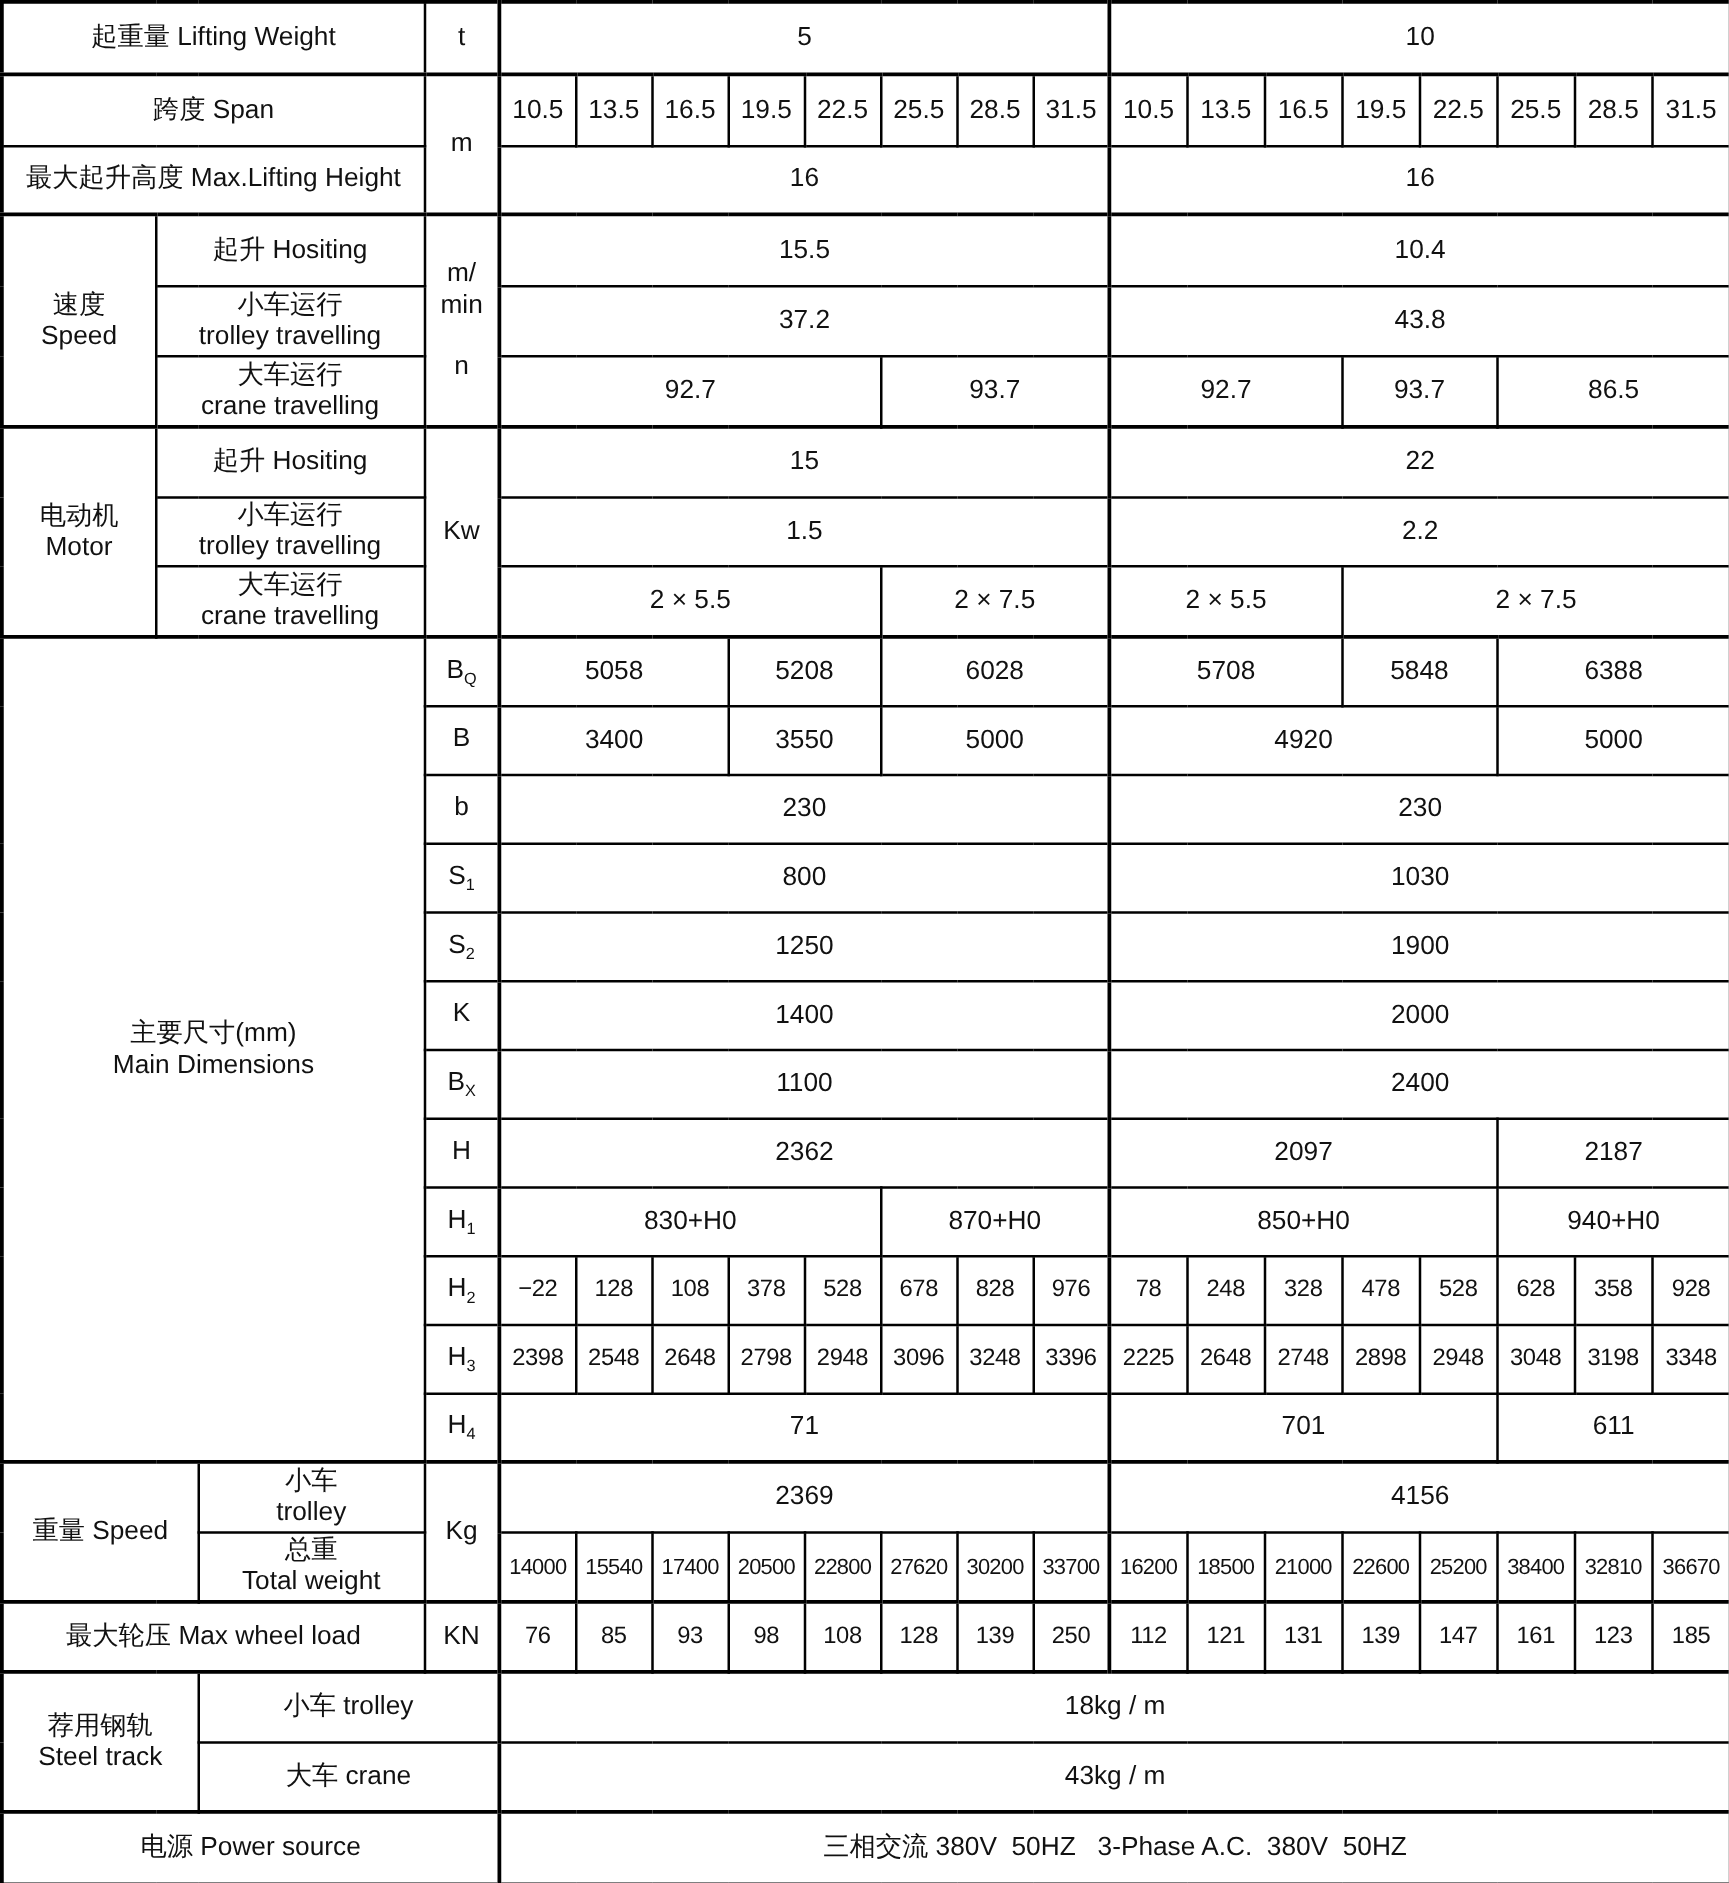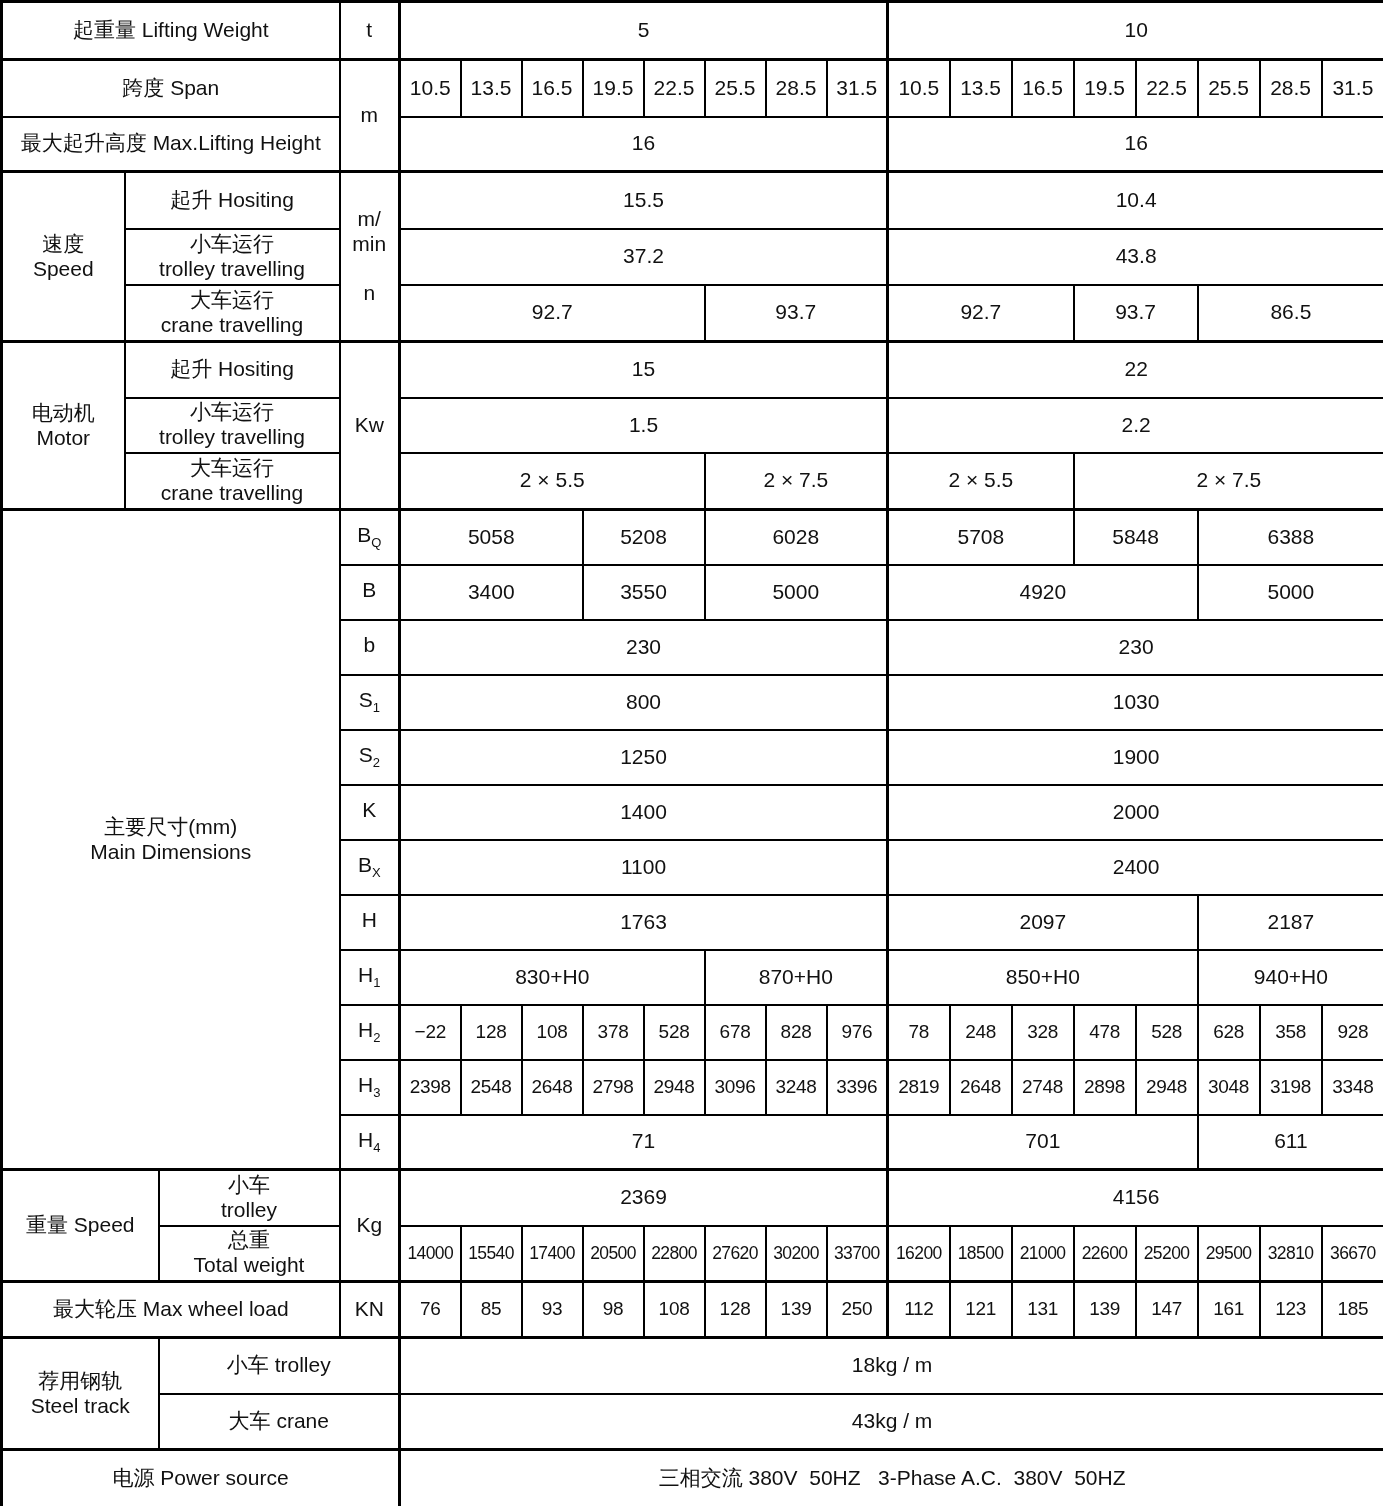--- a/index.html
+++ b/index.html
@@ -192,21 +192,21 @@
   </tr>
 
   <tr style="height:55px">
     <td><span>B</span><sub>X</sub></td>
     <td colspan="8" class="ds">1100</td>
     <td colspan="8" class="hf">2400</td>
   </tr>
 
   <tr style="height:55px">
     <td><span>H</span><sub></sub></td>
-    <td colspan="8" class="ds">1763</td>
+    <td colspan="8" class="ds">2362</td>
     <td colspan="5" class="hf">2097</td>
     <td colspan="3">2187</td>
   </tr>
 
   <tr style="height:55px">
     <td><span>H</span><sub>1</sub></td>
     <td colspan="5" class="ds">830+H0</td>
     <td colspan="3">870+H0</td>
     <td colspan="5" class="hf">850+H0</td>
     <td colspan="3">940+H0</td>
@@ -235,21 +235,21 @@
   <tr style="height:55px">
     <td><span>H</span><sub>3</sub></td>
     <td class="n16 ds">2398</td>
     <td class="n16">2548</td>
     <td class="n16">2648</td>
     <td class="n16">2798</td>
     <td class="n16">2948</td>
     <td class="n16">3096</td>
     <td class="n16">3248</td>
     <td class="n16">3396</td>
-    <td class="n16 hf">2819</td>
+    <td class="n16 hf">2225</td>
     <td class="n16">2648</td>
     <td class="n16">2748</td>
     <td class="n16">2898</td>
     <td class="n16">2948</td>
     <td class="n16">3048</td>
     <td class="n16">3198</td>
     <td class="n16">3348</td>
   </tr>
 
   <tr style="height:55px">
@@ -277,21 +277,21 @@
     <td class="tw">20500</td>
     <td class="tw">22800</td>
     <td class="tw">27620</td>
     <td class="tw">30200</td>
     <td class="tw">33700</td>
     <td class="tw hf">16200</td>
     <td class="tw">18500</td>
     <td class="tw">21000</td>
     <td class="tw">22600</td>
     <td class="tw">25200</td>
-    <td class="tw">29500</td>
+    <td class="tw">38400</td>
     <td class="tw">32810</td>
     <td class="tw">36670</td>
   </tr>
 
   <tr class="sec" style="height:56px">
     <td colspan="3" class="lbl">最大轮压 Max wheel load</td>
     <td class="unit">KN</td>
     <td class="n16 ds">76</td>
     <td class="n16">85</td>
     <td class="n16">93</td>

